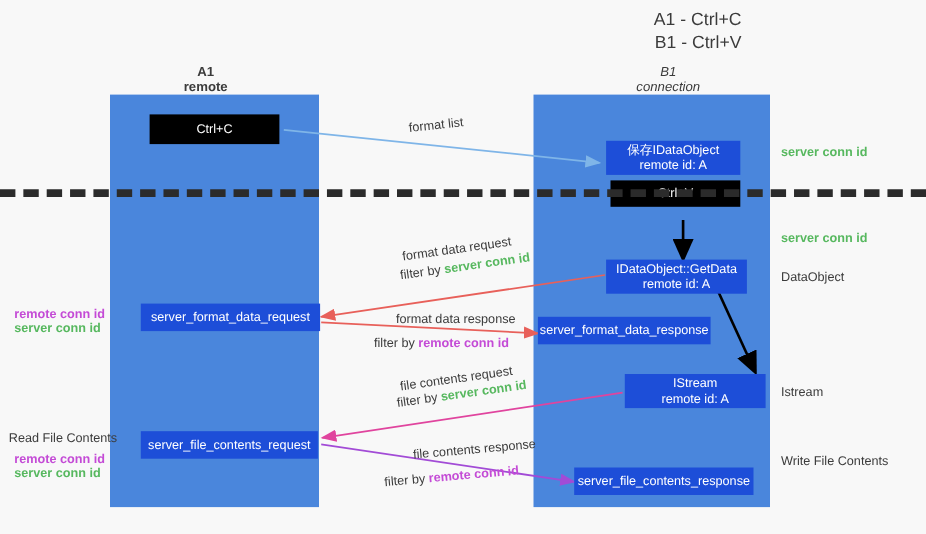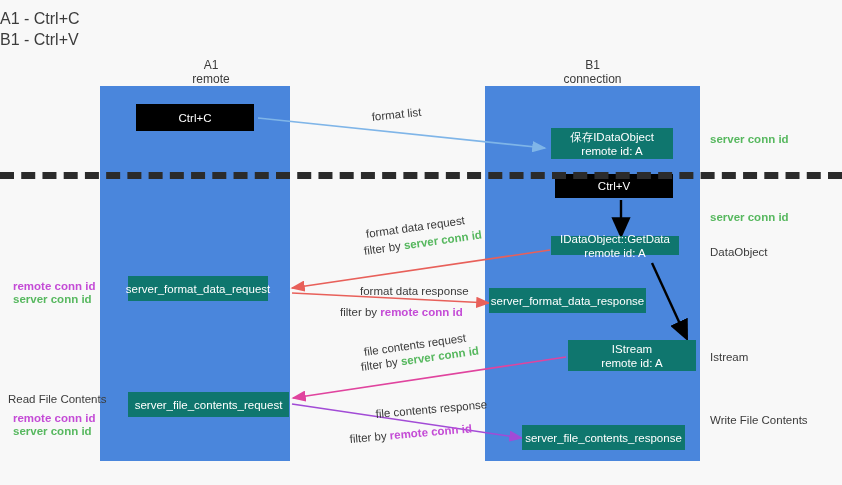--- a/index.html
+++ b/index.html
@@ -6,38 +6,38 @@
   body{
     width:842px;height:485px;
     background:#f8f8f8;
     font-family:"Liberation Sans", sans-serif;
     overflow:hidden;
   }
   #stage{position:relative;width:842px;height:485px;}
 
   .title{
     position:absolute;left:0;top:8px;width:674px;
-    text-align:left;font-size:16px;color:#3b3b3b;line-height:21px;
+    text-align:right;font-size:16px;color:#3b3b3b;line-height:21px;
     white-space:pre-line;
   }
 
   .col-head{
     position:absolute;text-align:center;font-size:12px;color:#3b3b3b;
     line-height:14px;white-space:pre-line;
   }
 
   .column{position:absolute;background:#4a86dc;}
 
   .box{
     position:absolute;box-sizing:border-box;
     display:flex;flex-direction:column;align-items:center;justify-content:center;
     color:#ffffff;font-size:11.5px;line-height:14px;text-align:center;
     white-space:pre-line;
   }
-  .box.orange{background:#0f766e;}
+  .box.orange{background:#1d4ed8;}
   .box.green{background:#000000;}
 
   .side-label{
     position:absolute;font-size:11.5px;line-height:14px;
     color:#3b3b3b;white-space:pre-line;
   }
   .side-label.green-t{color:#57b85f;font-weight:bold;}
   .side-label.purple-t{color:#c44bd6;font-weight:bold;}
 
   .dashed{
@@ -55,23 +55,23 @@
   svg.arrows{position:absolute;left:0;top:0;width:842px;height:485px;}
 </style>
 </head>
 <body>
 
 <div id="stage">
 
   <div class="title">A1 - Ctrl+C
 B1 - Ctrl+V</div>
 
-  <div class="col-head" style="left:116px;top:58px;width:190px;">A1
+  <div class="col-head" style="left:92px;top:58px;width:190px;font-weight:bold;">A1
 remote</div>
-  <div class="col-head" style="left:485px;top:58px;width:215px;">B1
+  <div class="col-head" style="left:500px;top:58px;width:215px;font-style:italic;">B1
 connection</div>
 
   <div class="column" style="left:100px;top:86px;width:190px;height:375px;"></div>
   <div class="column" style="left:485px;top:86px;width:215px;height:375px;"></div>
 
   <svg class="arrows" viewBox="0 0 842 485" xmlns="http://www.w3.org/2000/svg">
     <defs>
       <marker id="ah-blue" markerWidth="9" markerHeight="7" refX="8" refY="3.5" orient="auto">
         <polygon points="0 0, 9 3.5, 0 7" fill="#7fb5e8"></polygon>
       </marker>
@@ -100,26 +100,26 @@
 
     <line x1="566" y1="357" x2="293" y2="398" stroke="#e0449e" stroke-width="1.6" marker-end="url(#ah-magenta)"></line>
     <line x1="292" y1="404" x2="522" y2="438" stroke="#a24bd6" stroke-width="1.6" marker-end="url(#ah-purple)"></line>
   </svg>
 
   <div class="box green" style="left:136px;top:104px;width:118px;height:27px;">Ctrl+C</div>
 
   <div class="box orange" style="left:551px;top:128px;width:122px;height:31px;">保存IDataObject
 remote id: A</div>
 
-  <div class="box green" style="left:555px;top:174px;width:118px;height:24px;">Ctrl+V</div>
+  <div class="box green" style="left:555px;top:164px;width:118px;height:24px;">Ctrl+V</div>
 
-  <div class="box orange" style="left:551px;top:236px;width:128px;height:19px;">IDataObject::GetData
+  <div class="box orange" style="left:551px;top:236px;width:128px;height:31px;">IDataObject::GetData
 remote id: A</div>
 
-  <div class="box orange" style="left:128px;top:276px;width:140px;height:25px;">server_format_data_request</div>
+  <div class="box orange" style="left:128px;top:276px;width:163px;height:25px;">server_format_data_request</div>
 
   <div class="box orange" style="left:489px;top:288px;width:157px;height:25px;">server_format_data_response</div>
 
   <div class="box orange" style="left:568px;top:340px;width:128px;height:31px;">IStream
 remote id: A</div>
 
   <div class="box orange" style="left:522px;top:425px;width:163px;height:25px;">server_file_contents_response</div>
 
   <div class="box orange" style="left:128px;top:392px;width:161px;height:25px;">server_file_contents_request</div>
 

